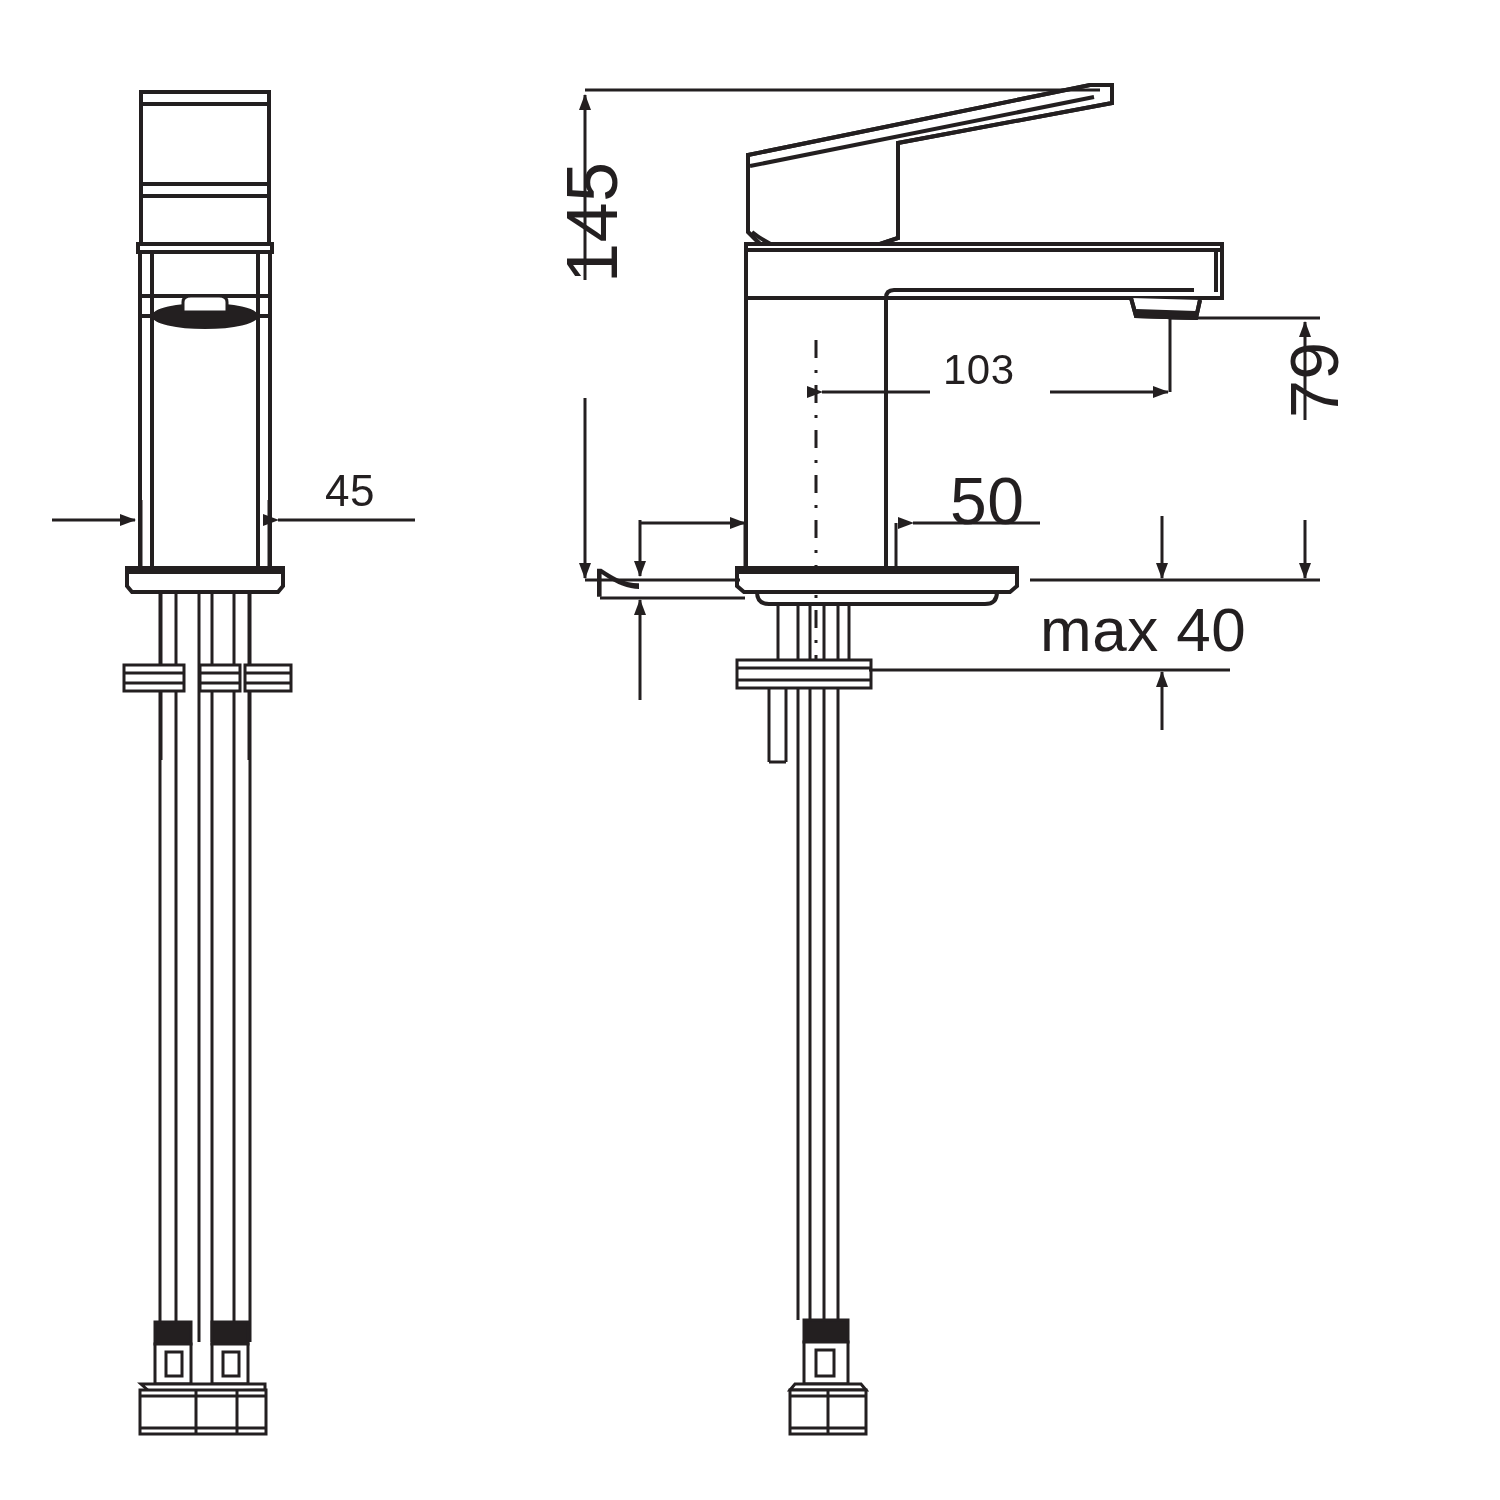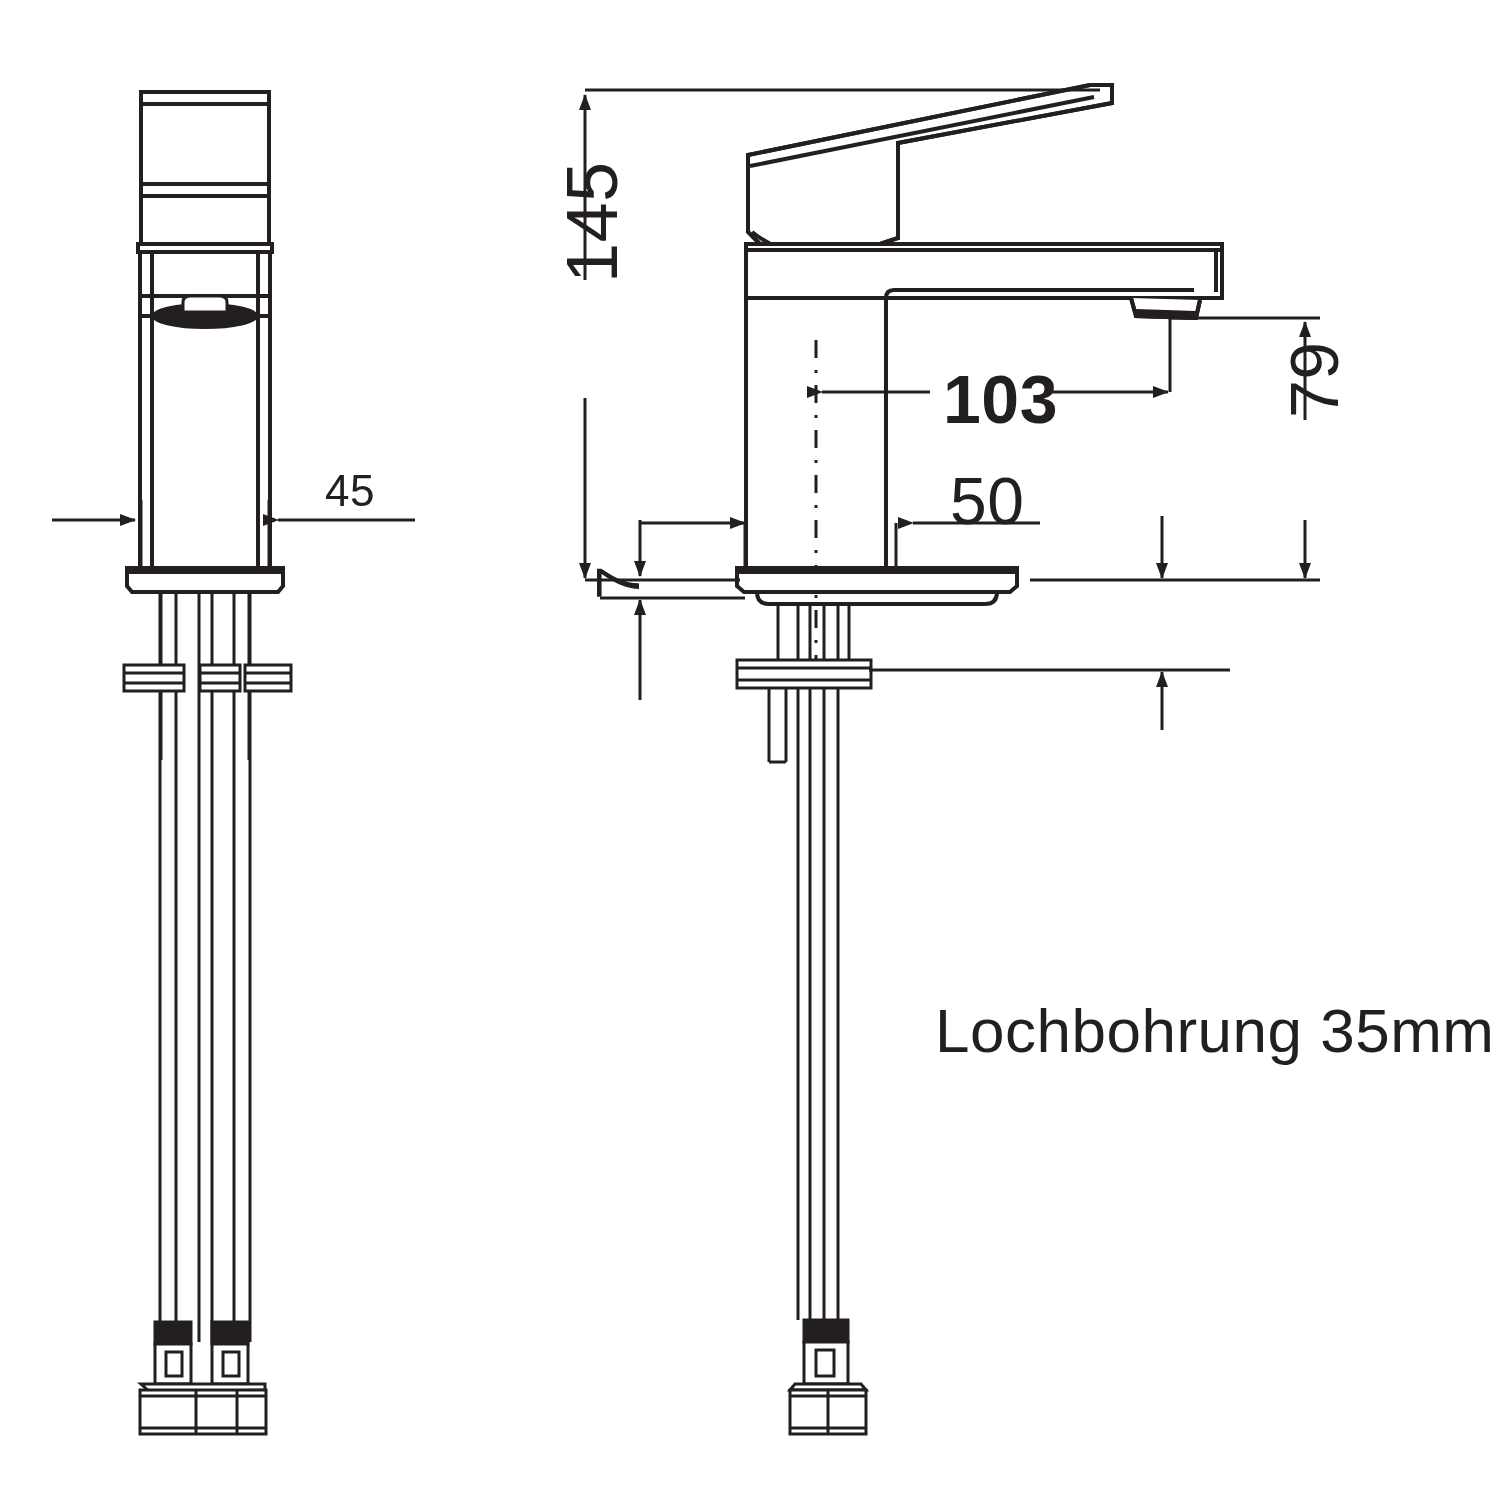--- a/index.html
+++ b/index.html
@@ -25,21 +25,21 @@
   .dimtext {
     position: absolute;
     font-family: "Liberation Sans", sans-serif;
     color: #231f20;
     white-space: nowrap;
     font-weight: 400;
     letter-spacing: 0.5px;
   }
   .t-145 { left: 551px; top: 283px; font-size: 72px; transform: rotate(-90deg); transform-origin: 0 0; }
   .t-45  { left: 325px; top: 466px; font-size: 44px; }
-  .t-103 { left: 943px; top: 360px; font-size: 68px; font-weight: bold; }
+  .t-103 { left: 943px; top: 346px; font-size: 42px; }
   .t-50  { left: 950px; top: 463px; font-size: 66px; }
   .t-79  { left: 1275px; top: 418px; font-size: 68px; transform: rotate(-90deg); transform-origin: 0 0; }
   .t-7   { left: 582px; top: 600px; font-size: 62px; transform: rotate(-90deg); transform-origin: 0 0; }
   .t-max40 { left: 1040px; top: 594px; font-size: 62px; }
   .t-loch  { left: 935px; top: 995px; font-size: 62px; }
 </style>
 </head>
 <body>
 
 <div id="canvas">
@@ -242,16 +242,16 @@
   <div class="dimtext t-45">45</div>
 
   <div class="dimtext t-103">103</div>
 
   <div class="dimtext t-50">50</div>
 
   <div class="dimtext t-79">79</div>
 
   <div class="dimtext t-7">7</div>
 
-
-  <div class="dimtext t-loch">Lochbohrung 35mm</div>
+  <div class="dimtext t-max40">max 40</div>
+
 
 </div>
 
 </body></html>

